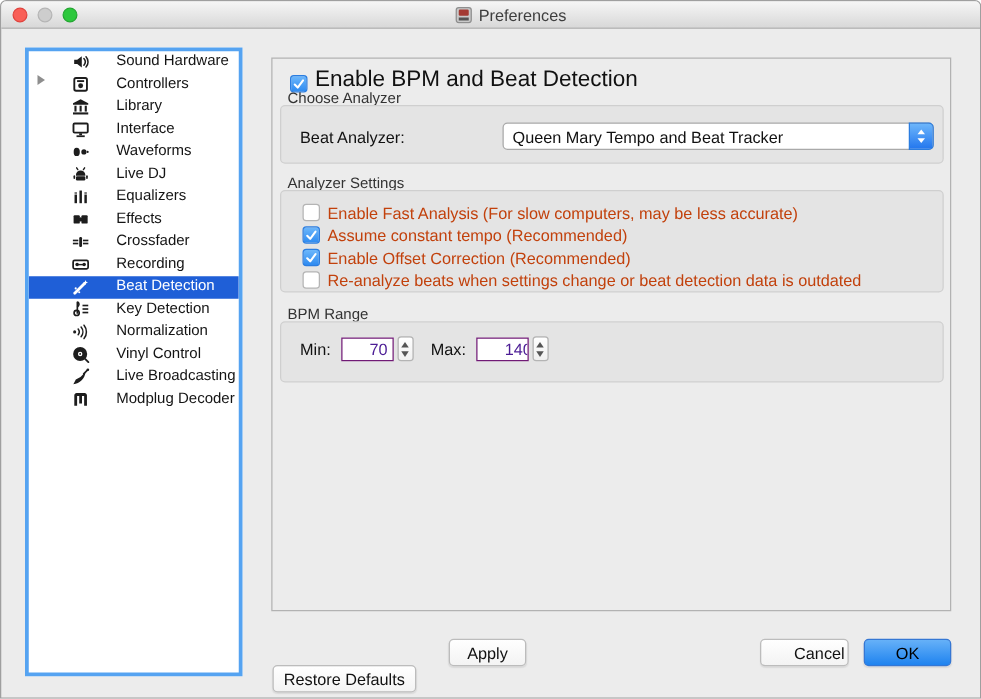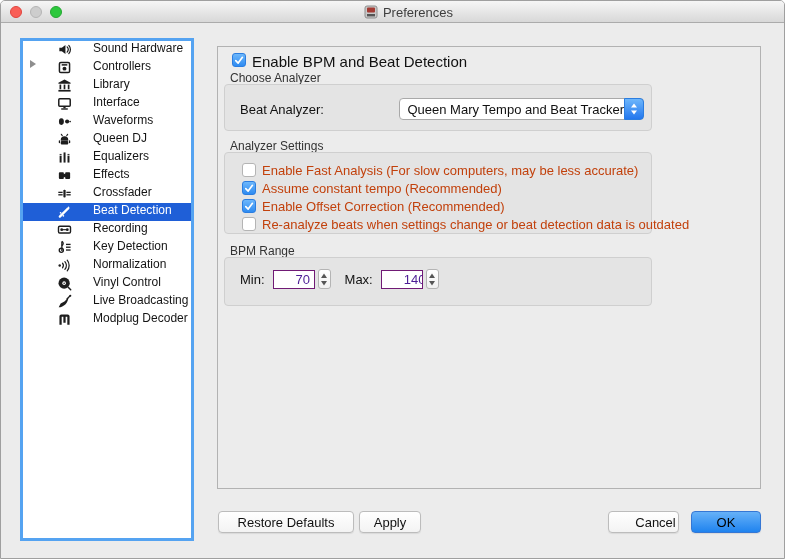--- a/index.html
+++ b/index.html
@@ -43,24 +43,24 @@
   
   .panel {
     position:absolute; left:216px; top:45px; width:544px; height:443px;
     background:#ececec; border:1px solid #b2b2b2;
   }
   .cb { width:14px; height:14px; border-radius:3px; background:#fff;
         border:1px solid #b4b4b4; display:inline-flex; align-items:center; justify-content:center; flex:0 0 14px; }
   .cb.checked { background:linear-gradient(180deg,#6db7fb,#2e8bf1); border:1px solid #2b7de0; }
   .cb svg { display:none; }
   .cb.checked svg { display:block; }
-  .enable-row { position:absolute; top:6px; left:14px; display:flex; align-items:flex-start; gap:6px;
-                font-size:15px; color:#111; }
+  .enable-row { position:absolute; top:6px; left:14px; display:flex; align-items:flex-end; gap:6px;
+                font-size:18px; color:#111; }
   .group-label { position:absolute; left:12px; font-size:12px; color:#333; }
-  .groupbox { position:absolute; left:6px; width:428px; background:#e4e4e4;
+  .groupbox { position:absolute; left:6px; width:531px; background:#e4e4e4;
               border:1px solid #cfcfcf; border-radius:4px; }
   .gl1 { top:24px; } .gb1 { top:37px; height:47px; }
   .gl2 { top:92px; } .gb2 { top:105px; height:82px; }
   .gl3 { top:197px; } .gb3 { top:210px; height:49px; }
   .analyzer-row { position:absolute; left:15px; top:13px; right:7px; display:flex; align-items:center; }
   .analyzer-row .lbl { width:162px; font-size:13px; color:#111; }
   .popup { flex:1; height:22px; background:#fff; border:1px solid #a9a9a9; border-radius:4px;
            display:flex; align-items:center; position:relative; }
   .popup .ptext { flex:1; font-size:13px; color:#111; padding-left:7px; white-space:nowrap; overflow:hidden; }
   .popup .pcap { width:20px; height:22px; margin:-1px -1px -1px 0; border-radius:0 4px 4px 0;
@@ -73,21 +73,21 @@
                padding-left:22px; color:#4c1d95; font-family:inherit; border-radius:0; }
   .stepper { width:13px; height:20px; margin-left:3px; background:linear-gradient(180deg,#fff,#f0f0f0);
              border:1px solid #b4b4b4; border-radius:3px; display:flex; flex-direction:column;
              align-items:center; justify-content:center; gap:1px; }
   .bpm-gap { width:14px; } .bpm-lbl { margin-right:8px; }
   
   .btn { position:absolute; top:510px; height:22px; border-radius:4px; font-size:13px; color:#111;
          background:linear-gradient(180deg,#ffffff,#f3f3f3); border:1px solid #bcbcbc;
          display:flex; align-items:center; justify-content:center;
          box-shadow:0 1px 1px rgba(0,0,0,0.08); cursor:default; font-family:inherit; }
-  .btn.restore { left:217px; width:136px; }
+  .btn.restore { left:217px; width:115px;margin-top:21px; }
   .btn.apply   { left:358px; width:62px; }
   .btn.cancel  { left:607px; width:71px;padding-left:24px; }
   .btn.ok      { left:690px; width:70px;
                  background:linear-gradient(180deg,#66b1f8,#1f83ef); border:1px solid #3577d4; color:#000; }
 </style>
 </head>
 <body>
 
 <div class="window">
 
@@ -174,21 +174,21 @@
         <span class="tri"></span>
         <span class="ic">
           <svg width="15" height="15" viewBox="0 0 16 16">
             <path d="M4 8.6a4 4 0 0 1 8 0v.6H4z" fill="#1d1d1d"></path>
             <rect x="4" y="9.6" width="8" height="3.6" rx="1" fill="#1d1d1d"></rect>
             <path d="M5.6 3.9 4.6 2.4M10.4 3.9l1-1.5" stroke="#1d1d1d" stroke-width="1.2" stroke-linecap="round"></path>
             <rect x="1.9" y="8.8" width="1.4" height="3.2" rx=".7" fill="#1d1d1d"></rect>
             <rect x="12.7" y="8.8" width="1.4" height="3.2" rx=".7" fill="#1d1d1d"></rect>
           </svg>
         </span>
-        <span>Queen DJ</span>
+        <span>Live DJ</span>
       </div>
       <div class="side-item">
         <span class="tri"></span>
         <span class="ic">
           <svg width="15" height="15" viewBox="0 0 16 16">
             <rect x="2.8" y="6" width="2.1" height="7.4" fill="#1d1d1d"></rect>
             <rect x="7" y="2.6" width="2.1" height="10.8" fill="#1d1d1d"></rect>
             <rect x="11.2" y="6" width="2.1" height="7.4" fill="#1d1d1d"></rect>
             <rect x="2.8" y="4.2" width="2.1" height="1" fill="#1d1d1d"></rect>
             <rect x="11.2" y="4.2" width="2.1" height="1" fill="#1d1d1d"></rect>
@@ -213,43 +213,43 @@
           <svg width="15" height="15" viewBox="0 0 16 16">
             <rect x="1.4" y="6.1" width="4.6" height="1.4" fill="#1d1d1d"></rect>
             <rect x="1.4" y="8.7" width="4.6" height="1.4" fill="#1d1d1d"></rect>
             <rect x="10" y="6.1" width="4.6" height="1.4" fill="#1d1d1d"></rect>
             <rect x="10" y="8.7" width="4.6" height="1.4" fill="#1d1d1d"></rect>
             <rect x="6.8" y="3.9" width="2.4" height="8.4" rx="1" fill="#1d1d1d"></rect>
           </svg>
         </span>
         <span>Crossfader</span>
       </div>
+      <div class="side-item">
+        <span class="tri"></span>
+        <span class="ic">
+          <svg width="15" height="15" viewBox="0 0 16 16">
+            <rect x="1.6" y="4.6" width="12.8" height="7.2" rx="1.3" fill="none" stroke="#1d1d1d" stroke-width="1.5"></rect>
+            <circle cx="5" cy="8.2" r="1.5" fill="#1d1d1d"></circle>
+            <circle cx="11" cy="8.2" r="1.5" fill="#1d1d1d"></circle>
+            <rect x="5.5" y="7.6" width="5" height="1.2" fill="#1d1d1d"></rect>
+          </svg>
+        </span>
+        <span>Recording</span>
+      </div>
       <div class="side-item selected">
         <span class="tri"></span>
         <span class="ic">
           <svg width="15" height="15" viewBox="0 0 16 16">
             <path d="M3 13.5 11.3 5.2" stroke="#1d1d1d" stroke-width="2.4" stroke-linecap="round"></path>
             <path d="M12.2 2.2l.6 1.5 1.5.6-1.5.6-.6 1.5-.6-1.5-1.5-.6 1.5-.6z" fill="#1d1d1d"></path>
             <circle cx="3.8" cy="9.3" r=".9" fill="#1d1d1d"></circle>
             <circle cx="6.8" cy="12.6" r=".9" fill="#1d1d1d"></circle>
           </svg>
         </span>
         <span>Beat Detection</span>
-      </div>
-      <div class="side-item">
-        <span class="tri"></span>
-        <span class="ic">
-          <svg width="15" height="15" viewBox="0 0 16 16">
-            <rect x="1.6" y="4.6" width="12.8" height="7.2" rx="1.3" fill="none" stroke="#1d1d1d" stroke-width="1.5"></rect>
-            <circle cx="5" cy="8.2" r="1.5" fill="#1d1d1d"></circle>
-            <circle cx="11" cy="8.2" r="1.5" fill="#1d1d1d"></circle>
-            <rect x="5.5" y="7.6" width="5" height="1.2" fill="#1d1d1d"></rect>
-          </svg>
-        </span>
-        <span>Recording</span>
       </div>
       <div class="side-item">
         <span class="tri"></span>
         <span class="ic">
           <svg width="15" height="15" viewBox="0 0 16 16">
             <path d="M5.2 1.5v10.2" stroke="#1d1d1d" stroke-width="1.4"></path>
             <circle cx="4.6" cy="11" r="2.2" fill="none" stroke="#1d1d1d" stroke-width="1.4"></circle>
             <path d="M5.2 1.5c1.9 1.1 1.9 3.1-.1 4.5" stroke="#1d1d1d" fill="none" stroke-width="1.4"></path>
             <rect x="9.6" y="4" width="4.9" height="1.4" fill="#1d1d1d"></rect>
             <rect x="9.6" y="7" width="4.9" height="1.4" fill="#1d1d1d"></rect>

